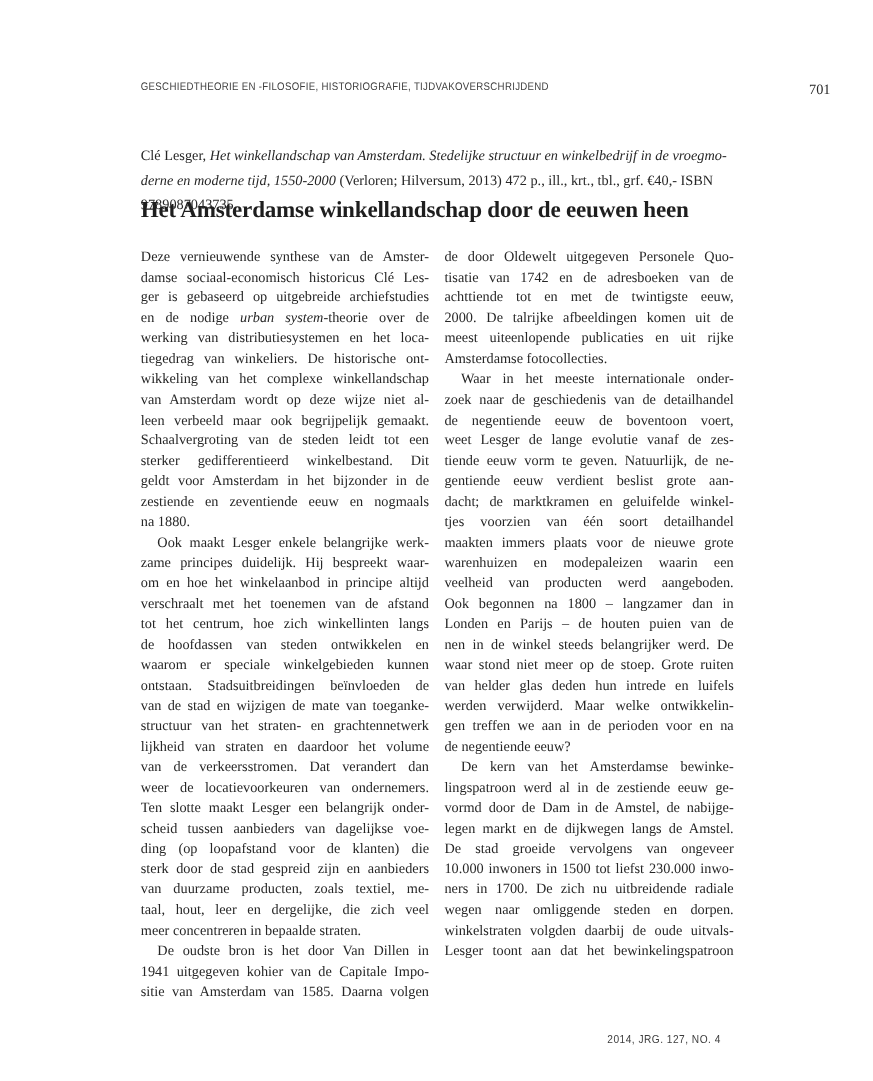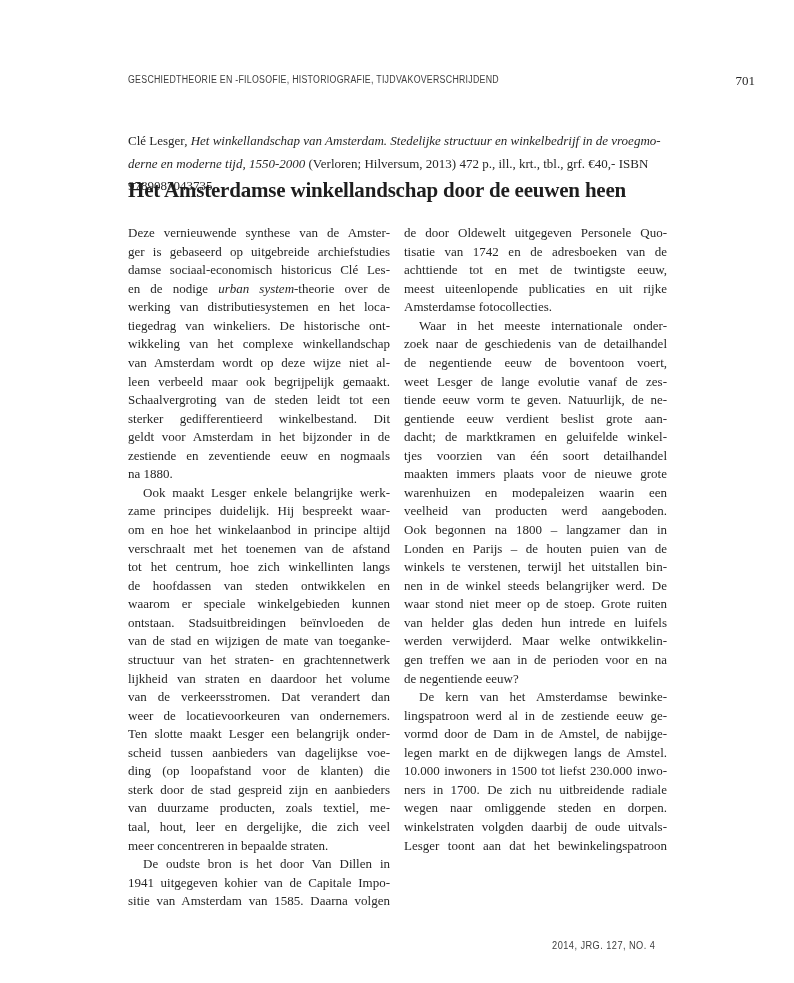--- a/index.html
+++ b/index.html
@@ -124,22 +124,22 @@
       <div class="citation-line"><span>Clé Lesger, </span><span class="it">Het winkellandschap van Amsterdam. Stedelijke structuur en winkelbedrijf in de vroegmo-</span></div>
       <div class="citation-line"><span class="it">derne en moderne tijd, 1550-2000 </span><span>(Verloren; Hilversum, 2013) 472 p., ill., krt., tbl., grf. €40,- ISBN</span></div>
       <div class="citation-line"><span>9789087043735</span></div>
     </div>
 
   <h1 class="article-title">Het Amsterdamse winkellandschap door de eeuwen heen</h1>
 
   <div class="columns">
     <div class="column col-left">
         <div class="bodyline"><span>Deze vernieuwende synthese van de Amster-</span></div>
+        <div class="bodyline"><span>damse sociaal-economisch historicus Clé Les-</span></div>
         <div class="bodyline"><span>ger is gebaseerd op uitgebreide archiefstudies</span></div>
-        <div class="bodyline"><span>damse sociaal-economisch historicus Clé Les-</span></div>
         <div class="bodyline"><span>en de nodige </span><span class="it">urban system</span><span>-theorie over de</span></div>
         <div class="bodyline"><span>werking van distributiesystemen en het loca-</span></div>
         <div class="bodyline"><span>tiegedrag van winkeliers. De historische ont-</span></div>
         <div class="bodyline"><span>wikkeling van het complexe winkellandschap</span></div>
         <div class="bodyline"><span>van Amsterdam wordt op deze wijze niet al-</span></div>
         <div class="bodyline"><span>leen verbeeld maar ook begrijpelijk gemaakt.</span></div>
         <div class="bodyline"><span>Schaalvergroting van de steden leidt tot een</span></div>
         <div class="bodyline"><span>sterker gedifferentieerd winkelbestand. Dit</span></div>
         <div class="bodyline"><span>geldt voor Amsterdam in het bijzonder in de</span></div>
         <div class="bodyline"><span>zestiende en zeventiende eeuw en nogmaals</span></div>
@@ -165,46 +165,47 @@
         <div class="bodyline"><span>taal, hout, leer en dergelijke, die zich veel</span></div>
         <div class="bodyline paraend"><span>meer concentreren in bepaalde straten.</span></div>
         <div class="bodyline indent"><span>De oudste bron is het door Van Dillen in</span></div>
         <div class="bodyline"><span>1941 uitgegeven kohier van de Capitale Impo-</span></div>
         <div class="bodyline"><span>sitie van Amsterdam van 1585. Daarna volgen</span></div>
       </div>
     <div class="column col-right">
         <div class="bodyline"><span>de door Oldewelt uitgegeven Personele Quo-</span></div>
         <div class="bodyline"><span>tisatie van 1742 en de adresboeken van de</span></div>
         <div class="bodyline"><span>achttiende tot en met de twintigste eeuw,</span></div>
+        <div class="bodyline"><span>2000. De talrijke afbeeldingen komen uit de</span></div>
         <div class="bodyline"><span>meest uiteenlopende publicaties en uit rijke</span></div>
         <div class="bodyline paraend"><span>Amsterdamse fotocollecties.</span></div>
         <div class="bodyline indent"><span>Waar in het meeste internationale onder-</span></div>
         <div class="bodyline"><span>zoek naar de geschiedenis van de detailhandel</span></div>
         <div class="bodyline"><span>de negentiende eeuw de boventoon voert,</span></div>
         <div class="bodyline"><span>weet Lesger de lange evolutie vanaf de zes-</span></div>
         <div class="bodyline"><span>tiende eeuw vorm te geven. Natuurlijk, de ne-</span></div>
         <div class="bodyline"><span>gentiende eeuw verdient beslist grote aan-</span></div>
         <div class="bodyline"><span>dacht; de marktkramen en geluifelde winkel-</span></div>
         <div class="bodyline"><span>tjes voorzien van één soort detailhandel</span></div>
         <div class="bodyline"><span>maakten immers plaats voor de nieuwe grote</span></div>
         <div class="bodyline"><span>warenhuizen en modepaleizen waarin een</span></div>
         <div class="bodyline"><span>veelheid van producten werd aangeboden.</span></div>
         <div class="bodyline"><span>Ook begonnen na 1800 – langzamer dan in</span></div>
         <div class="bodyline"><span>Londen en Parijs – de houten puien van de</span></div>
-        <div class="bodyline"><span>winkels te verstenen, terwijl het uitstallen bin-</span></div>
         <div class="bodyline"><span>nen in de winkel steeds belangrijker werd. De</span></div>
         <div class="bodyline"><span>waar stond niet meer op de stoep. Grote ruiten</span></div>
         <div class="bodyline"><span>van helder glas deden hun intrede en luifels</span></div>
         <div class="bodyline"><span>werden verwijderd. Maar welke ontwikkelin-</span></div>
         <div class="bodyline"><span>gen treffen we aan in de perioden voor en na</span></div>
         <div class="bodyline paraend"><span>de negentiende eeuw?</span></div>
         <div class="bodyline indent"><span>De kern van het Amsterdamse bewinke-</span></div>
         <div class="bodyline"><span>lingspatroon werd al in de zestiende eeuw ge-</span></div>
         <div class="bodyline"><span>vormd door de Dam in de Amstel, de nabijge-</span></div>
         <div class="bodyline"><span>legen markt en de dijkwegen langs de Amstel.</span></div>
+        <div class="bodyline"><span>De stad groeide vervolgens van ongeveer</span></div>
         <div class="bodyline"><span>10.000 inwoners in 1500 tot liefst 230.000 inwo-</span></div>
         <div class="bodyline"><span>ners in 1700. De zich nu uitbreidende radiale</span></div>
         <div class="bodyline"><span>wegen naar omliggende steden en dorpen.</span></div>
         <div class="bodyline"><span>winkelstraten volgden daarbij de oude uitvals-</span></div>
         <div class="bodyline"><span>Lesger toont aan dat het bewinkelingspatroon</span></div>
       </div>
   </div>
 
   <div class="footer">2014, JRG. 127, NO. 4</div>
 

